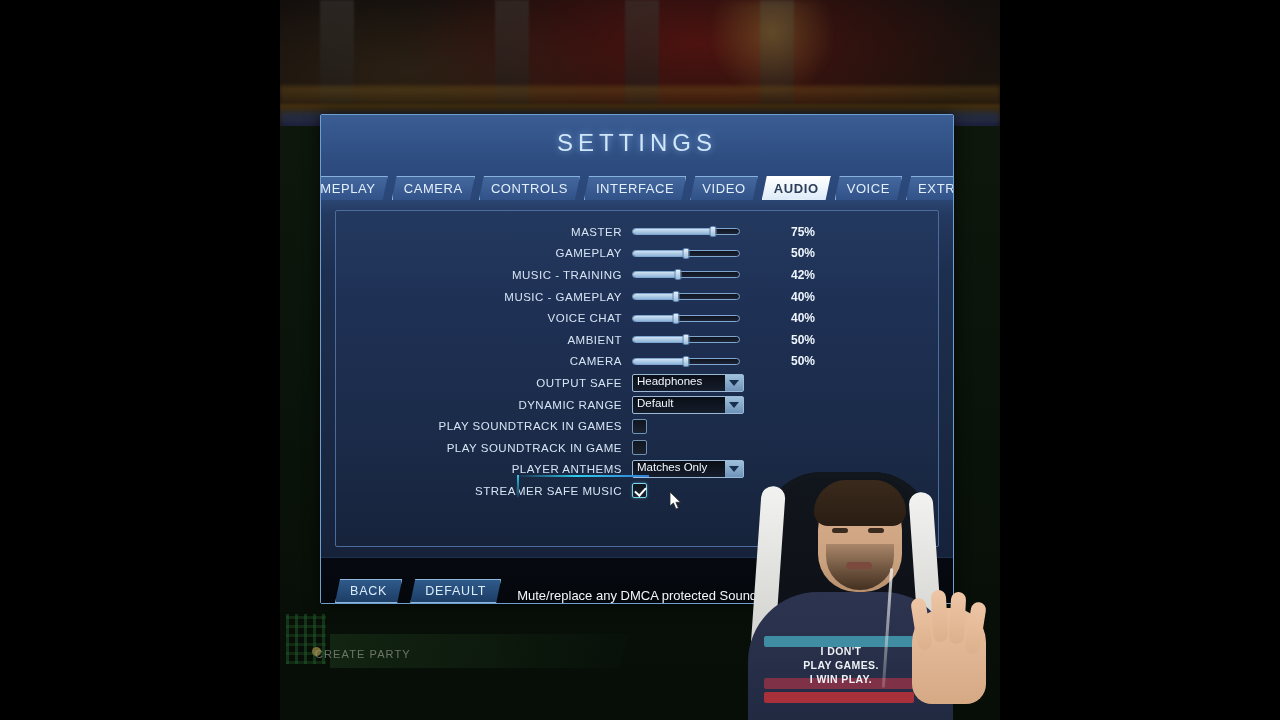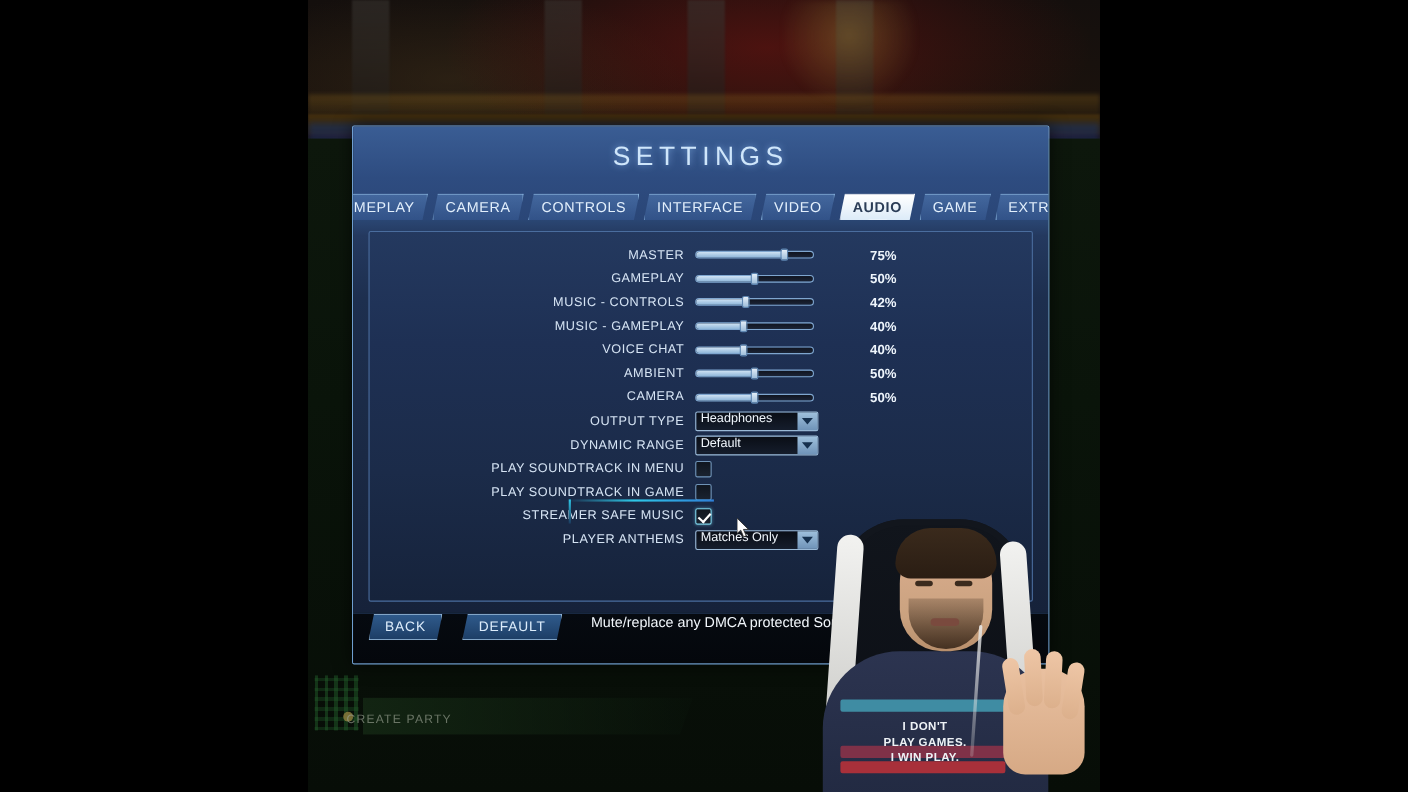--- a/index.html
+++ b/index.html
@@ -221,21 +221,21 @@
   
   .cursor {
     position: absolute; left: 334px; top: 12px; width: 12px; height: 18px;
     z-index: 6; pointer-events: none;
   }
 
   
   .settings-foot {
     position: relative; height: 46px;
     background: linear-gradient(180deg,#060a10,#04070c);
-    display: flex; align-items: flex-start; padding-left: 14px; gap: 18px;
+    display: flex; align-items: flex-end; padding-left: 14px; gap: 8px;
     border-top: 1px solid #1d3050;
   }
   .btn {
     font-size: 12.5px; letter-spacing: .8px; color: #dcecfb;
     padding: 4px 14px;
     background: linear-gradient(180deg,#2f5a8b,#1d3e66);
     border: 1px solid #8fb6db;
     clip-path: polygon(5px 0, 100% 0, calc(100% - 5px) 100%, 0 100%);
   }
   .hint { margin-left: 8px; font-size: 13px; color: #f2f7fc; }
@@ -263,21 +263,21 @@
     background: linear-gradient(180deg,#2c3450,#222a42);
     border-radius: 70px 70px 0 0;
   }
   .shirt-band {
     position: absolute; left: 16px; width: 150px; height: 11px; border-radius: 2px;
   }
   .b1 { top: 44px; background: #3f8ca3; }
   .b2 { top: 86px; background: #7f3148; }
   .b3 { top: 100px; background: #a8303a; }
   .shirt-text {
-    position: absolute; left: 18px; top: 62px; width: 150px;
+    position: absolute; left: 18px; top: 52px; width: 150px;
     text-align: center; color: #eef2f6; font-weight: bold; font-size: 10.5px;
     line-height: 14px; letter-spacing: .4px;
   }
   .head {
     position: absolute; left: 118px; top: 48px; width: 84px; height: 104px;
     background: linear-gradient(180deg,#d9ab8d,#c79madjust);
     background: linear-gradient(180deg,#dcae90 0%, #caa27f 70%, #b88f6c 100%);
     border-radius: 42px 42px 38px 38px;
   }
   .hair {
@@ -341,21 +341,21 @@
     <div class="settings-head">
       <div class="settings-title">SETTINGS</div>
 
       <div class="tabs">
         <div class="tab">GAMEPLAY</div>
         <div class="tab">CAMERA</div>
         <div class="tab">CONTROLS</div>
         <div class="tab">INTERFACE</div>
         <div class="tab">VIDEO</div>
         <div class="tab active">AUDIO</div>
-        <div class="tab">GAME</div>
+        <div class="tab">VOICE</div>
         <div class="tab">EXTRAS</div>
       </div>
     </div>
 
     <div class="settings-body">
       <div class="panel">
 
         <div class="row">
           <div class="label">MASTER</div>
           <div class="control">
@@ -374,21 +374,21 @@
             <div class="slider">
               <div class="track"></div>
                 <div class="fill" style="width:53px"></div>
                 <div class="knob" style="left:54px"></div>
             </div>
           </div>
           <div class="value">50%</div>
         </div>
 
         <div class="row">
-          <div class="label">MUSIC - CONTROLS</div>
+          <div class="label">MUSIC - TRAINING</div>
           <div class="control">
             <div class="slider">
               <div class="track"></div>
                 <div class="fill" style="width:45px"></div>
                 <div class="knob" style="left:46px"></div>
             </div>
           </div>
           <div class="value">42%</div>
         </div>
 
@@ -434,21 +434,21 @@
             <div class="slider">
               <div class="track"></div>
                 <div class="fill" style="width:53px"></div>
                 <div class="knob" style="left:54px"></div>
             </div>
           </div>
           <div class="value">50%</div>
         </div>
 
         <div class="row">
-          <div class="label">OUTPUT TYPE</div>
+          <div class="label">OUTPUT SAFE</div>
           <div class="control">
             <div class="dropdown">
               <span class="dd-text">Headphones</span>
               <span class="dd-arrow">
                   <i></i>
                 </span>
             </div>
           </div>
         </div>
 
@@ -458,56 +458,56 @@
             <div class="dropdown">
               <span class="dd-text">Default</span>
               <span class="dd-arrow">
                   <i></i>
                 </span>
             </div>
           </div>
         </div>
 
         <div class="row">
-          <div class="label">PLAY SOUNDTRACK IN MENU</div>
+          <div class="label">PLAY SOUNDTRACK IN GAMES</div>
           <div class="control">
             <div class="checkbox"></div>
           </div>
         </div>
 
 
         <div class="row">
           <div class="label">PLAY SOUNDTRACK IN GAME</div>
           <div class="control">
             <div class="checkbox"></div>
           </div>
-        </div>
-
-        <div class="row">
-          <div class="hl-h"></div>
-          <div class="hl-v"></div>
-          <div class="label">STREAMER SAFE MUSIC</div>
-          <div class="control">
-            <div class="checkbox checked"></div>
-          </div>
-          <svg class="cursor" viewBox="0 0 12 18">
-            <polygon points="0,0 0,14 3.4,11 6,17 8.4,16 5.9,10.3 10.5,10.3" fill="#ffffff" stroke="#2b2b2b" stroke-width="0.8"></polygon>
-          </svg>
         </div>
 
         <div class="row">
           <div class="label">PLAYER ANTHEMS</div>
           <div class="control">
             <div class="dropdown">
               <span class="dd-text">Matches Only</span>
               <span class="dd-arrow">
                   <i></i>
                 </span>
             </div>
           </div>
+        </div>
+
+        <div class="row">
+          <div class="hl-h"></div>
+          <div class="hl-v"></div>
+          <div class="label">STREAMER SAFE MUSIC</div>
+          <div class="control">
+            <div class="checkbox checked"></div>
+          </div>
+          <svg class="cursor" viewBox="0 0 12 18">
+            <polygon points="0,0 0,14 3.4,11 6,17 8.4,16 5.9,10.3 10.5,10.3" fill="#ffffff" stroke="#2b2b2b" stroke-width="0.8"></polygon>
+          </svg>
         </div>
 
 
       </div>
     </div>
 
     <div class="settings-foot">
       <div class="btn">BACK</div>
       <div class="btn">DEFAULT</div>
       <div class="hint">Mute/replace any DMCA protected Soundtracks</div>

